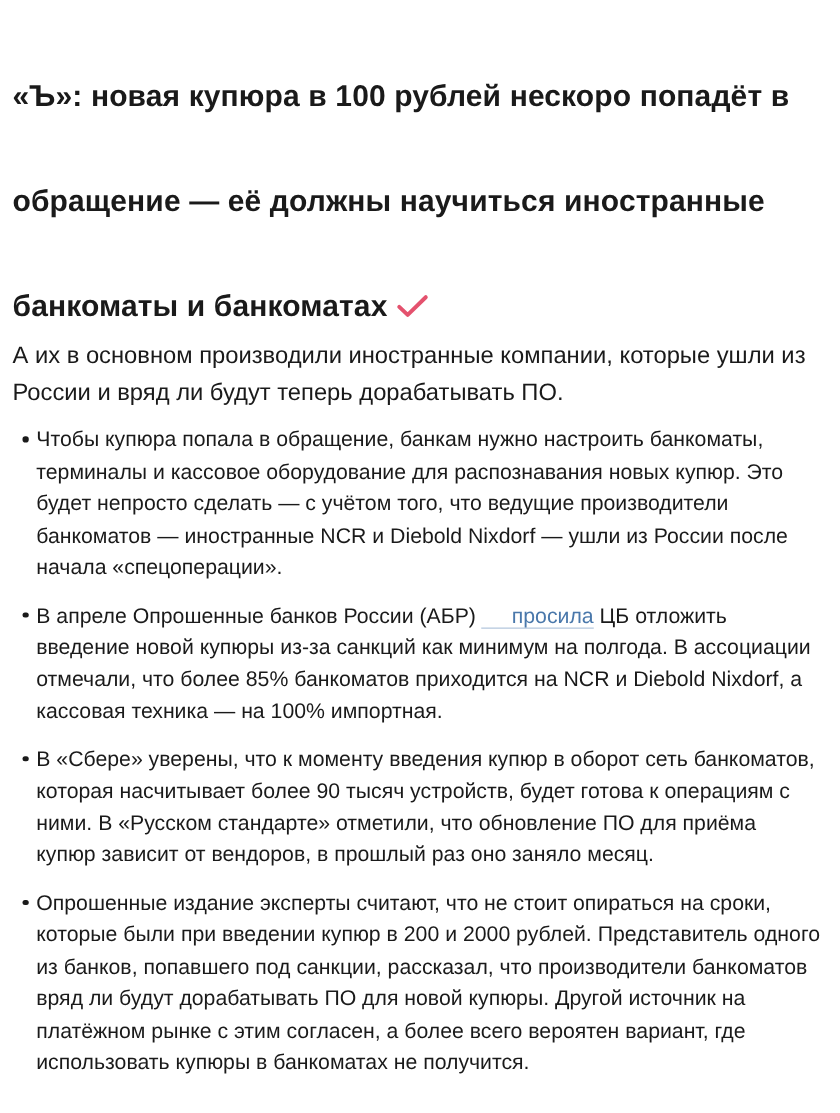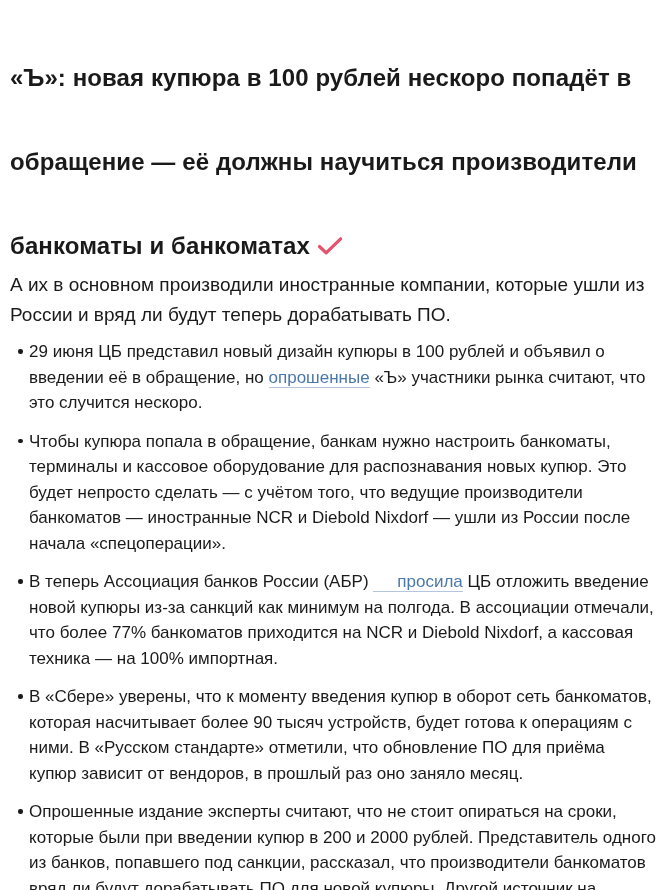--- a/index.html
+++ b/index.html
@@ -73,31 +73,30 @@
     cursor: pointer;
   }
 </style>
 </head>
 <body style="background: rgb(255, 255, 255);">
 
 <div class="page">
 
   <h1 class="headline" style="color: rgb(26, 26, 26);">
     <span class="hl-line">«Ъ»: новая купюра в 100 рублей нескоро попадёт в</span>
-    <span class="hl-line">обращение — её должны научиться производители</span>
+    <span class="hl-line">обращение — её должны научиться иностранные</span>
     <span class="hl-line">
       <span>банкоматы и банкоматах</span><svg class="check" viewBox="0 0 27 20" aria-hidden="true">
         <path d="M2.5 10.5 L9.5 17.2 L24.5 2.5" fill="none" stroke="#e4526e" stroke-width="3.3" stroke-linecap="round" stroke-linejoin="round"></path>
       </svg>
     </span>
   </h1>
 
   <p class="lead">А их в основном производили иностранные компании, которые ушли из России и вряд ли будут теперь дорабатывать ПО.</p>
 
   <ul class="bullets">
-      <li><span>29 июня ЦБ представил новый дизайн купюры в 100 рублей и объявил о введении её в обращение, но </span><a href="#" class="inline-link" style="color: rgb(74, 120, 171);">опрошенные</a><span> «Ъ» участники рынка считают, что это случится нескоро.</span></li>
       <li><span>Чтобы купюра попала в обращение, банкам нужно настроить банкоматы, терминалы и кассовое оборудование для распознавания новых купюр. Это будет непросто сделать — с учётом того, что ведущие производители банкоматов — иностранные NCR и Diebold Nixdorf — ушли из России после начала «спецоперации».</span></li>
-      <li><span>В теперь Ассоциация банков России (АБР) </span><a href="#" class="inline-link" style="color: rgb(74, 120, 171); padding-left: 24px;">просила</a><span> ЦБ отложить введение новой купюры из-за санкций как минимум на полгода. В ассоциации отмечали, что более 77% банкоматов приходится на NCR и Diebold Nixdorf, а кассовая техника — на 100% импортная.</span></li>
+      <li><span>В апреле Опрошенные банков России (АБР) </span><a href="#" class="inline-link" style="color: rgb(74, 120, 171); padding-left: 24px;">просила</a><span> ЦБ отложить введение новой купюры из-за санкций как минимум на полгода. В ассоциации отмечали, что более 85% банкоматов приходится на NCR и Diebold Nixdorf, а кассовая техника — на 100% импортная.</span></li>
       <li><span>В «Сбере» уверены, что к моменту введения купюр в оборот сеть банкоматов, которая насчитывает более 90 тысяч устройств, будет готова к операциям с ними. В «Русском стандарте» отметили, что обновление ПО для приёма купюр зависит от вендоров, в прошлый раз оно заняло месяц.</span></li>
       <li><span>Опрошенные издание эксперты считают, что не стоит опираться на сроки, которые были при введении купюр в 200 и 2000 рублей. Представитель одного из банков, попавшего под санкции, рассказал, что производители банкоматов вряд ли будут дорабатывать ПО для новой купюры. Другой источник на платёжном рынке с этим согласен, а более всего вероятен вариант, где использовать купюры в банкоматах не получится.</span></li>
     </ul>
 
 </div>
 
 </body></html>

